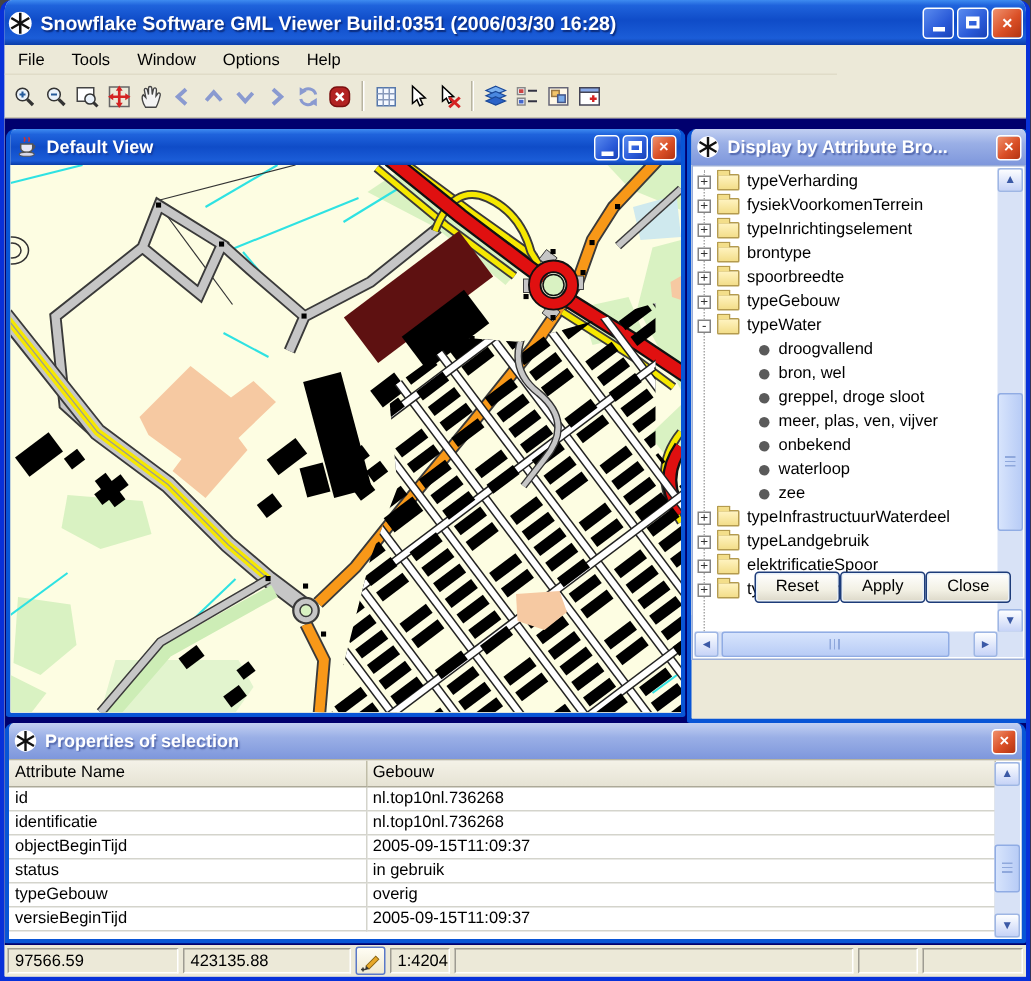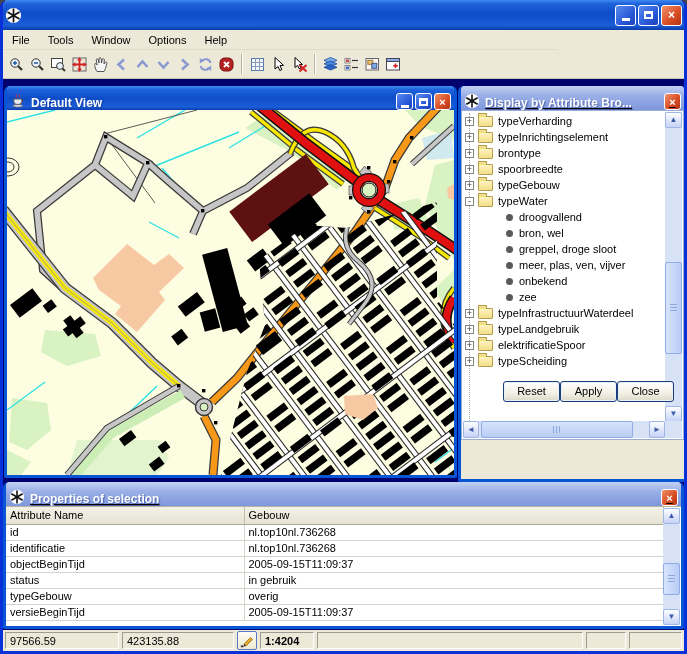--- a/index.html
+++ b/index.html
@@ -33,23 +33,23 @@
   .mitem { padding:3px 9px; cursor:default; }
   
   .toolbar { position:absolute; left:0; top:50px; width:681px; height:29px; background:#ECE9D8;
     display:flex; align-items:center; padding-left:3px; border-bottom:1px solid #C8C4B0; }
   .tb { width:21px; height:22px; display:flex; align-items:center; justify-content:center; }
   .tsep { width:2px; height:20px; border-left:1px solid #B8B4A0; border-right:1px solid #fff; margin:0 4px; }
   
   .mdi { position:absolute; left:0; top:79px; width:681px; height:551px; background:#00006E; overflow:hidden; }
   .win { position:absolute; border:3px solid #0855D6; border-top:none; border-radius:6px 6px 2px 2px;
     background:#ECE9D8; }
-  .tbar { height:24px; display:flex; align-items:flex-end; padding:0 3px; border-radius:4px 4px 0 0; }
+  .tbar { height:24px; display:flex; align-items:center; padding:0 3px; border-radius:4px 4px 0 0; }
   .tbar.active { background:linear-gradient(180deg,#3E8BF0 0%,#1F63DC 15%,#0F4CC8 50%,#1B5DD8 88%,#0A3CA8 100%); }
-  .tbar.inactive { background:linear-gradient(180deg,#C2D0F2 0%,#9AAFE6 40%,#7E97DC 100%);text-decoration:underline; }
+  .tbar.inactive { background:linear-gradient(180deg,#C2D0F2 0%,#9AAFE6 40%,#7E97DC 100%); }
   .tbar .ttext { color:#fff; font-weight:bold; font-size:12px; margin-left:4px; white-space:nowrap;
     overflow:hidden; text-overflow:ellipsis; text-shadow:1px 1px 1px rgba(20,40,120,.5); flex:1; }
   .tbar .wb { width:17px; height:17px; font-size:11px; }
   
   #win-map { left:1px; top:7px; width:453px; height:392px; }
   #win-map .map { width:447px; height:365px; background:#FDFDE2; overflow:hidden; }
   
   #win-attr { left:455px; top:7px; width:229px; height:396px; }
   .attr-body { width:223px; height:300px; background:#ECE9D8; position:relative; }
   .tree-wrap { position:absolute; left:0; top:0; width:223px; height:330px; background:#fff;
@@ -105,41 +105,42 @@
   .ptable th { background:linear-gradient(180deg,#F4F2E8,#E6E3D4); border-right:1px solid #C0BDA8;
     border-bottom:1px solid #ACA998; font-weight:normal; text-align:left; padding:2px 4px; height:17px; color:#000; }
   .ptable td { border-right:1px solid #D4D4CC; border-bottom:1px solid #D4D4CC; padding:1px 4px;
     height:16px; color:#000; white-space:nowrap; overflow:hidden; }
   #win-props .vsb { right:1px; top:1px; bottom:1px; }
   
   .statusbar { position:absolute; left:0; top:630px; width:681px; height:21px; background:#ECE9D8;
     display:flex; align-items:center; gap:3px; padding:0 2px; font-size:11px; color:#000; }
   .spanel { height:17px; border:1px solid; border-color:#9E9C92 #FFFFFF #FFFFFF #9E9C92;
     padding:1px 4px; display:flex; align-items:center; overflow:hidden; }
-  .sp1 { width:114px; } .sp2 { width:112px; } .sp4 { width:54px;font-weight:bold; }
+  .sp1 { width:114px; } .sp2 { width:112px; } .sp4 { width:40px; }
   .sp5 { width:266px; } .sp6 { width:40px; } .sp7 { flex:1; }
   .spencil { width:20px; height:19px; border:1px solid #5A78C8; border-radius:2px;
     background:linear-gradient(180deg,#FFFDF4,#EFE9D2); display:flex; align-items:center; justify-content:center; }
 </style>
 </head>
 <body>
 
 <div id="app">
 
   <div class="titlebar">
     <span class="ticon">
       <svg width="17" height="17" viewBox="0 0 17 17">
           <circle cx="8.5" cy="8.5" r="7.6" fill="#fff"></circle>
       <g stroke="#111" stroke-width="1.7">
             <line x1="8.5" y1="1.5" x2="8.5" y2="15.5"></line>
       <line x1="2.5" y1="5" x2="14.5" y2="12"></line>
             <line x1="14.5" y1="5" x2="2.5" y2="12"></line>
           </g>
         </svg>
     </span>
+    <span class="ttext">Snowflake Software GML Viewer Build:0351 (2006/03/30 16:28)</span>
     <span class="wbtns">
       <span class="wb min">
           <span></span>
         </span>
       <span class="wb max">
           <span></span>
         </span>
       <span class="wb close">×</span>
     </span>
   </div>
@@ -764,20 +765,25 @@
           <div class="tree">
             <div class="guide"></div>
             <div class="trow">
                 <span class="exp plus"></span>
                 <span class="fold"></span>
                 <span class="tlabel">typeVerharding</span>
               </div>
             <div class="trow">
                 <span class="exp plus"></span>
                 <span class="fold"></span>
+                <span class="tlabel">fysiekVoorkomenTerrein</span>
+              </div>
+            <div class="trow">
+                <span class="exp plus"></span>
+                <span class="fold"></span>
                 <span class="tlabel">typeInrichtingselement</span>
               </div>
             <div class="trow">
                 <span class="exp plus"></span>
                 <span class="fold"></span>
                 <span class="tlabel">brontype</span>
               </div>
             <div class="trow">
                 <span class="exp plus"></span>
                 <span class="fold"></span>
@@ -805,20 +811,24 @@
                 <span class="bullet"></span>
                 <span class="tlabel">greppel, droge sloot</span>
               </div>
             <div class="trow child">
                 <span class="bullet"></span>
                 <span class="tlabel">meer, plas, ven, vijver</span>
               </div>
             <div class="trow child">
                 <span class="bullet"></span>
                 <span class="tlabel">onbekend</span>
+              </div>
+            <div class="trow child">
+                <span class="bullet"></span>
+                <span class="tlabel">waterloop</span>
               </div>
             <div class="trow child">
                 <span class="bullet"></span>
                 <span class="tlabel">zee</span>
               </div>
             <div class="trow">
                 <span class="exp plus"></span>
                 <span class="fold"></span>
                 <span class="tlabel">typeInfrastructuurWaterdeel</span>
               </div>

